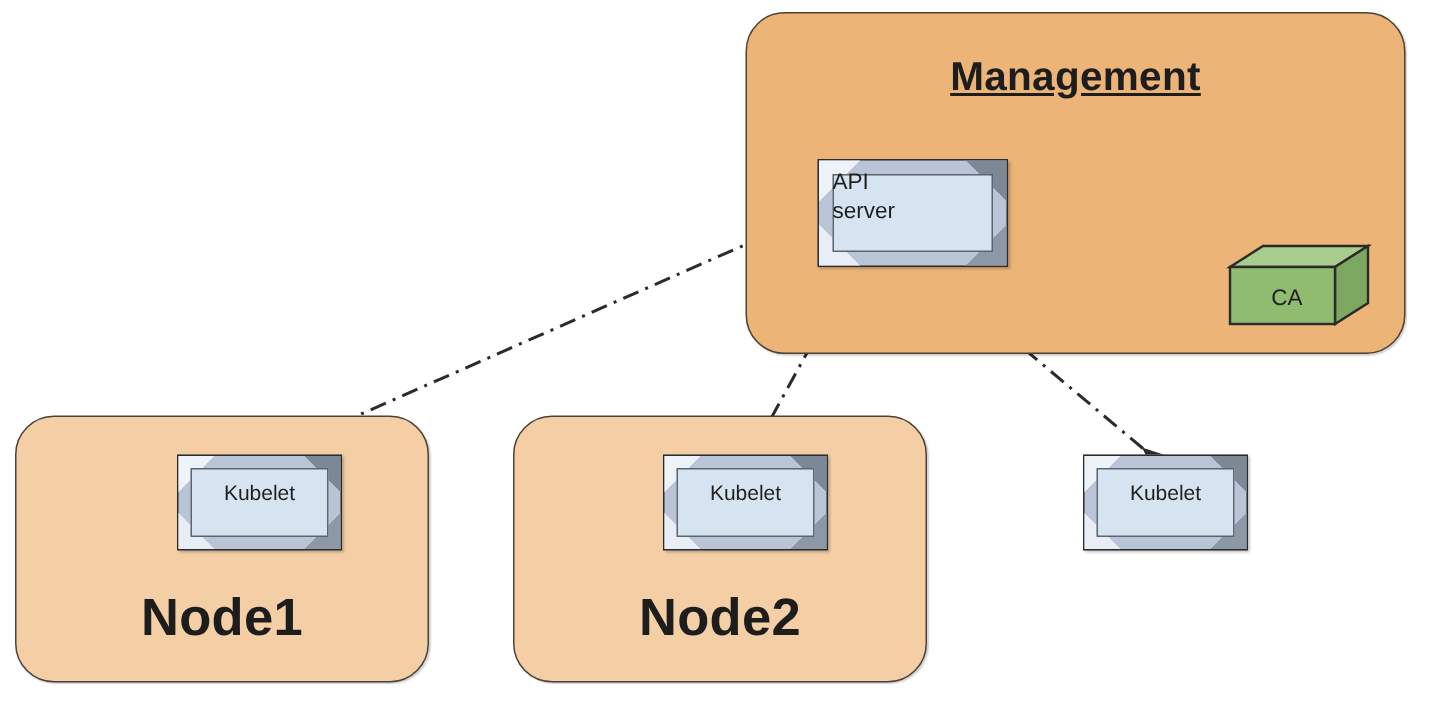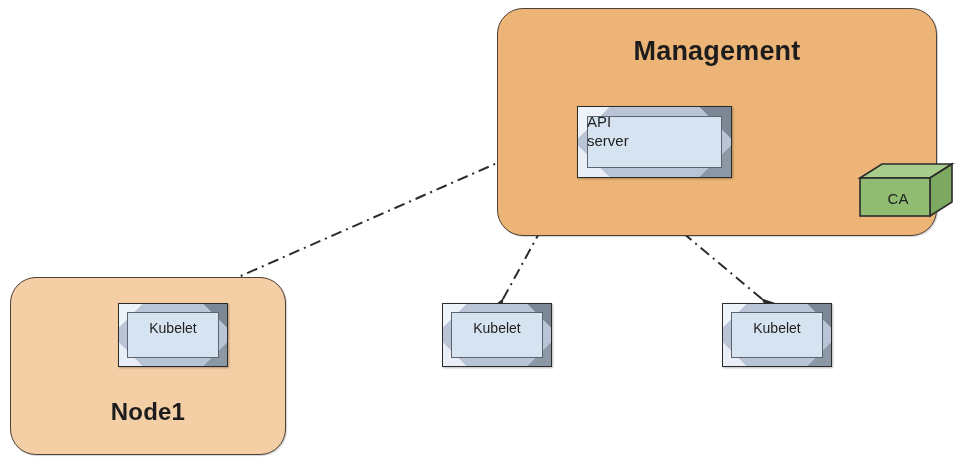--- a/index.html
+++ b/index.html
@@ -8,54 +8,54 @@
 
   #canvas{position:absolute;left:0;top:0;width:958px;height:468px;}
 
   
   .group{position:absolute;border-radius:26px;border:1.6px solid #4d4137;
          box-shadow:1px 1px 1px rgba(0,0,0,.18);box-sizing:border-box;}
   .group-label{position:absolute;left:0;right:0;text-align:center;
          color:#1d1d1d;font-weight:700;letter-spacing:.2px;}
 
   #mgmt-node{left:497px;top:8px;width:440px;height:228px;background:#ecb476;}
-  #mgmt-label{top:26px;font-size:27px;line-height:33px;}
+  #mgmt-label{top:26px;font-size:27px;line-height:33px;text-decoration:underline;}
 
   .worker{top:277px;width:276px;height:178px;background:#f4cea4;}
   #node1{left:10px;}
   #node2{left:342px;}
   #node3{left:672px;}
-  .worker .group-label{bottom:26px;font-size:24px;line-height:32px;}
+  .worker .group-label{bottom:26px;font-size:35px;line-height:32px;}
 
   
   .bevel{position:absolute;box-sizing:border-box;border:1.5px solid #2b2b2b;
          background:#b9c5d6;box-shadow:1px 1px 2px rgba(0,0,0,.28);}
   .bevel .tl{position:absolute;left:0;top:0;width:100%;height:100%;
          background:
            linear-gradient(135deg,#eef3fa 0 14%,rgba(0,0,0,0) 14%),
            linear-gradient(225deg,#7d8896 0 14%,rgba(0,0,0,0) 14%),
            linear-gradient(45deg,#e9eef6 0 14%,rgba(0,0,0,0) 14%),
            linear-gradient(315deg,#8d98a6 0 14%,rgba(0,0,0,0) 14%);}
   .bevel .face{position:absolute;left:9px;top:9px;right:9px;bottom:9px;
          background:#d6e3f0;border:1px solid #5c646f;box-sizing:border-box;}
   .bevel .txt{position:absolute;left:10px;top:6px;right:4px;color:#1f1f1f;
          font-size:15px;line-height:18px;font-weight:400;}
 
-  #api-server{left:545px;top:106px;width:155px;height:72px;margin-left:32px;}
+  #api-server{left:545px;top:106px;width:127px;height:72px;}
   #api-server .txt{font-size:15px;line-height:19px;top:5px;left:9px;}
 
   .kubelet{width:110px;height:64px;}
   .kubelet .face{left:8px;top:8px;right:8px;bottom:8px;}
   .kubelet .txt{left:0;right:0;top:15px;text-align:center;font-size:14px;}
   #kubelet1{left:118px;top:303px;}
   #kubelet2{left:442px;top:303px;}
   #kubelet3{left:722px;top:303px;}
 
   
-  #ca-box{position:absolute;left:820px;top:164px;width:72px;height:58px;margin-left:40px;}
+  #ca-box{position:absolute;left:820px;top:164px;width:72px;height:58px;}
   #ca-label{position:absolute;left:8px;top:26px;width:60px;text-align:center;
             font-size:15px;color:#1f1f1f;}
 
   svg{position:absolute;left:0;top:0;overflow:visible;}
 </style>
 </head>
 <body>
 
 <div id="canvas">
 
@@ -101,20 +101,23 @@
 
   <div class="group worker" id="node1">
     <div class="group-label">Node1</div>
   </div>
   <div class="bevel kubelet" id="kubelet1">
     <div class="tl"></div>
     <div class="face"></div>
     <div class="txt">Kubelet</div>
   </div>
 
+  <div class="group worker" id="node2">
+    <div class="group-label">Node2</div>
+  </div>
   <div class="bevel kubelet" id="kubelet2">
     <div class="tl"></div>
     <div class="face"></div>
     <div class="txt">Kubelet</div>
   </div>
 
   <div class="bevel kubelet" id="kubelet3">
     <div class="tl"></div>
     <div class="face"></div>
     <div class="txt">Kubelet</div>

